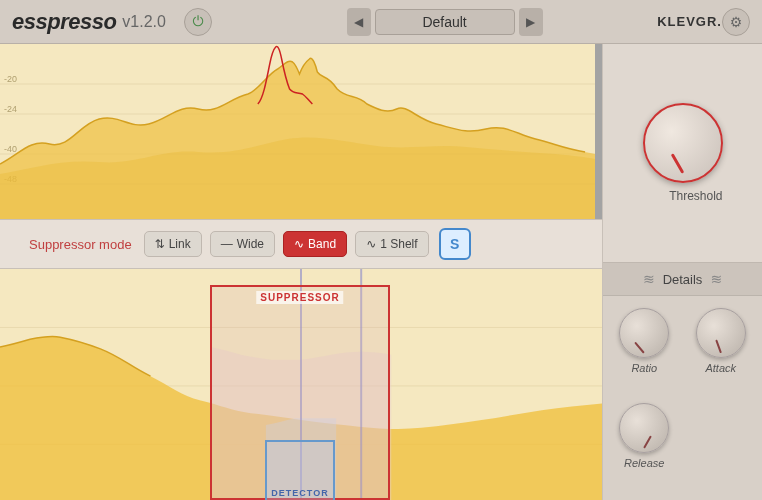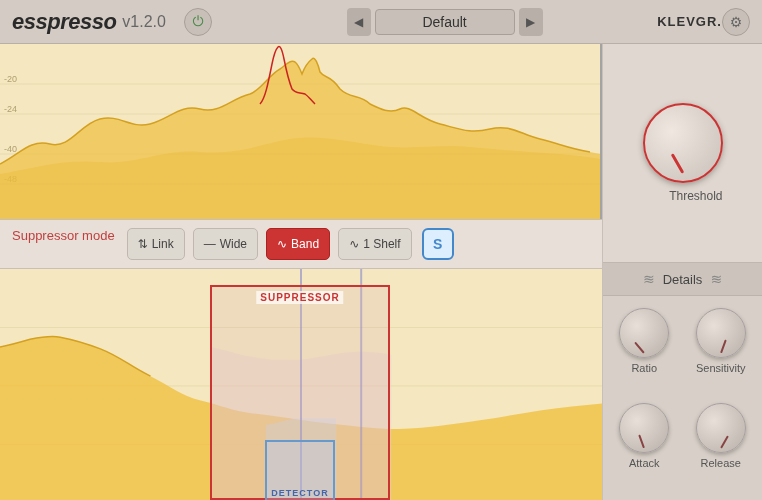--- a/index.html
+++ b/index.html
@@ -111,29 +111,30 @@
       display: flex;
       flex-direction: column;
       overflow: hidden;
     }
 
     
     .spectrum-top {
       background: #f5e8c0;
       height: 175px;
       position: relative;
-      border-right: 2px solid #a3a3a3;
+      border-right: 7px solid #a3a3a3;
       overflow: hidden;
     }
 
     
     .mode-bar {
       background: #e8e0d8;
-      padding: 8px 12px;
-      display: flex;
+      padding: 8px 29px;
+      display: flex;
+      align-items: center;
       gap: 8px;
       border-top: 1px solid #c8c0b8;
       border-bottom: 1px solid #c8c0b8;
     }
     .mode-label {
       font-size: 13px;
       color: #c04040;
       font-weight: 500;
       margin-right: 4px;
     }
@@ -319,20 +320,21 @@
       grid-template-columns: 1fr 1fr;
       gap: 10px;
       padding: 12px 8px;
       flex: 1;
     }
     .detail-knob {
       display: flex;
       flex-direction: column;
       align-items: center;
       gap: 4px;
+      font-style: italic;
     }
     .small-knob {
       width: 50px;
       height: 50px;
       border-radius: 50%;
       background: radial-gradient(circle at 35% 35%, #e8e0d8, #b8b0a8);
       border: 1.5px solid #a8a0a0;
       box-shadow: 0 2px 4px rgba(0,0,0,0.25);
       position: relative;
       cursor: pointer;
@@ -503,26 +505,20 @@
       </div>
       <div class="details-knobs">
 
         <div class="detail-knob">
           <div class="small-knob">
             <div class="small-knob-indicator ratio"></div>
           </div>
           <span class="detail-knob-label">Ratio</span>
         </div>
 
-        <div class="detail-knob">
-          <div class="small-knob">
-            <div class="small-knob-indicator sensitivity"></div>
-          </div>
-          <span class="detail-knob-label">Sensitivity</span>
-        </div>
 
         <div class="detail-knob">
           <div class="small-knob">
             <div class="small-knob-indicator attack"></div>
           </div>
           <span class="detail-knob-label">Attack</span>
         </div>
 
         <div class="detail-knob">
           <div class="small-knob">

